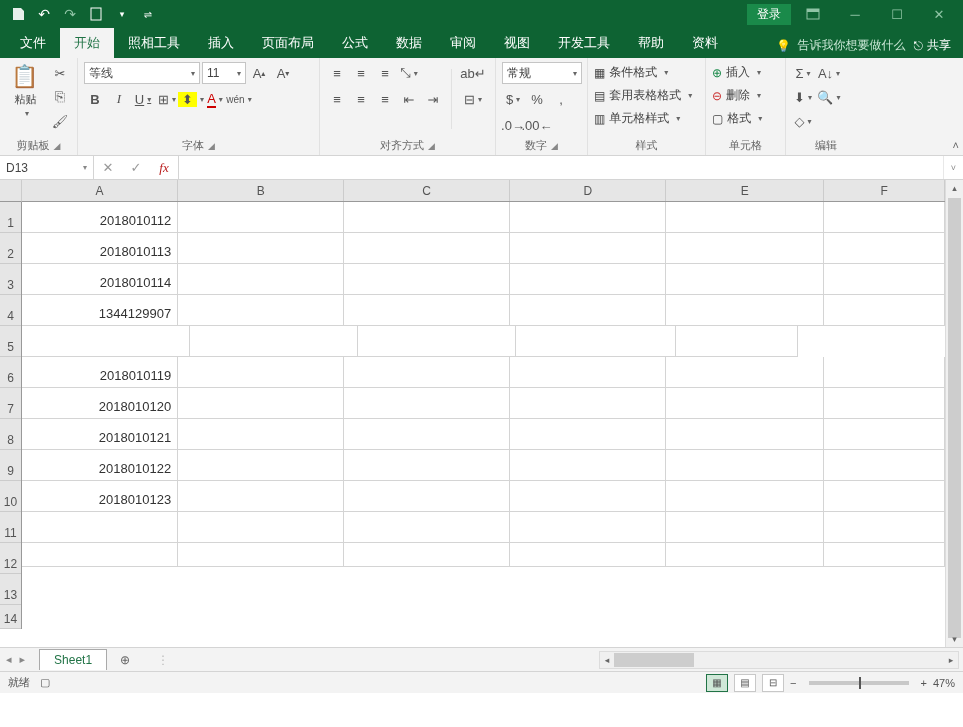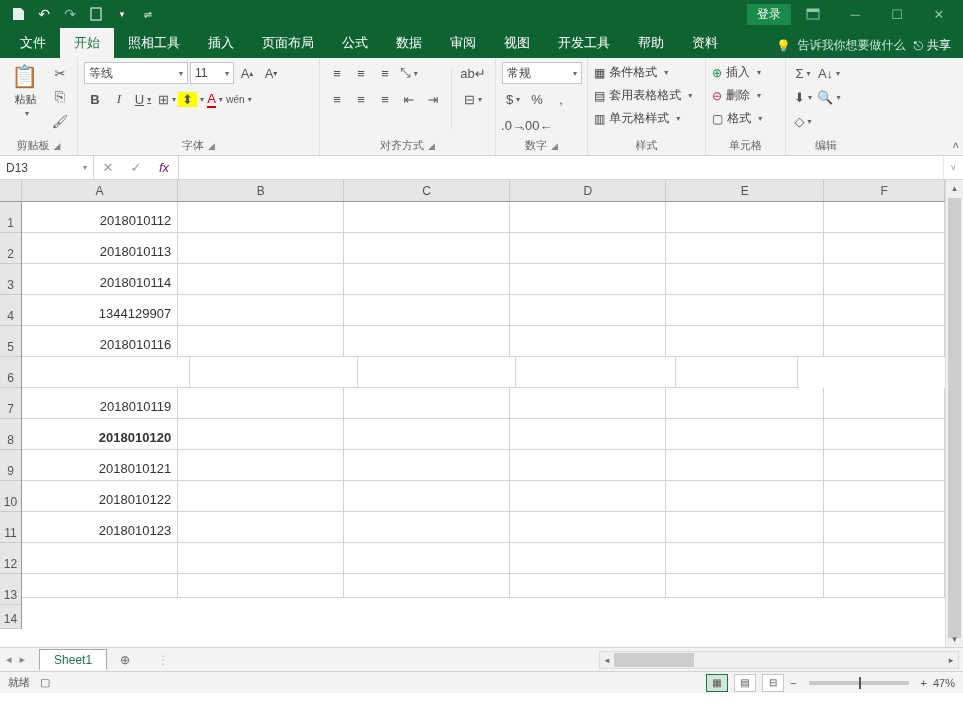--- a/index.html
+++ b/index.html
@@ -36,21 +36,21 @@
 .dlaunch { font-size: 9px; color: #888; }
 .sep { width: 1px; background: #e1e1e1; margin: 0 3px; height: 60px; align-self: center; }
 .style-item { display: flex; align-items: center; gap: 4px; font-size: 12px; color: #444; padding: 2px 0; }
 .collapse-arrow { position: absolute; right: 4px; bottom: 4px; font-size: 11px; color: #666; }
 
 .formula-bar { height: 24px; border-bottom: 1px solid #d4d4d4; display: flex; align-items: stretch; }
 .name-box { width: 94px; border-right: 1px solid #d4d4d4; display: flex; align-items: center; padding: 0 6px; }
 .name-drop { font-size: 8px; color: #888; margin-left: auto; }
 .fb-btns { display: flex; align-items: center; border-right: 1px solid #d4d4d4; }
 .fb-btn { width: 28px; display: flex; align-items: center; justify-content: center; color: #999; font-size: 13px; }
-.fb-btn.fx { font-style: italic; color: #701a75; font-family: Liberation Sans, sans-serif; }
+.fb-btn.fx { font-style: italic; color: #b91c1c; font-family: Liberation Serif, serif; }
 .fb-input { flex: 1; padding: 0 6px; display: flex; align-items: center; }
 .fb-exp { width: 20px; display: flex; align-items: center; justify-content: center; color: #888; font-size: 9px; border-left: 1px solid #e8e8e8; }
 
 .grid-area { display: flex; height: 467px; }
 .corner { width: 22px; height: 22px; background: #e6e6e6; border-right: 1px solid #ccc; border-bottom: 1px solid #999; }
 .col-headers { display: flex; height: 22px; background: #e6e6e6; border-bottom: 1px solid #999; }
 .ch { border-right: 1px solid #ccc; display: flex; align-items: center; justify-content: center; font-size: 12px; color: #555; }
 .row-headers { width: 22px; background: #e6e6e6; border-right: 1px solid #999; }
 .rh { height: 31px; border-bottom: 1px solid #ccc; display: flex; align-items: flex-end; justify-content: center; font-size: 12px; color: #555; padding-bottom: 2px; }
 .rh:last-child { height: 24px; }
@@ -157,21 +157,21 @@
     </div>
     <div class="rgroup-label">
         <span>剪贴板</span>
         <span class="dlaunch">◢</span>
       </div>
   </div>
 
   <div class="rgroup" style="width:242px">
     <div class="rgroup-body col" style="gap:4px">
       <div class="row">
-        <div class="combo" style="width:104px">
+        <div class="combo" style="width:116px">
             <span>等线</span>
             <span class="drop" style="margin-left:auto">▾</span>
           </div>
         <div class="combo" style="width:44px">
             <span>11</span>
             <span class="drop" style="margin-left:auto">▾</span>
           </div>
         <div class="mini">A<sup style="font-size:8px">▴</sup></div>
         <div class="mini">A<sup style="font-size:8px">▾</sup></div>
       </div>
@@ -386,44 +386,36 @@
         </div>
         <div class="crow">
           <div class="cell" style="width: 158px;">1344129907</div>
           <div class="cell" style="width: 168px;"></div>
           <div class="cell" style="width: 168px;"></div>
           <div class="cell" style="width: 158px;"></div>
           <div class="cell" style="width: 160px;"></div>
           <div class="cell" style="width: 122px;"></div>
         </div>
         <div class="crow">
-          <div class="cell" style="width: 158px;">2018010116</div>
-          <div class="cell" style="width: 168px;"></div>
-          <div class="cell" style="width: 168px;"></div>
-          <div class="cell" style="width: 158px;"></div>
-          <div class="cell" style="width: 160px;"></div>
-          <div class="cell" style="width: 122px;"></div>
-        </div>
-        <div class="crow">
           <div class="cell" style="width: 168px;"></div>
           <div class="cell" style="width: 168px;"></div>
           <div class="cell" style="width: 158px;"></div>
           <div class="cell" style="width: 160px;"></div>
           <div class="cell" style="width: 122px;"></div>
         </div>
         <div class="crow">
           <div class="cell" style="width: 158px;">2018010119</div>
           <div class="cell" style="width: 168px;"></div>
           <div class="cell" style="width: 168px;"></div>
           <div class="cell" style="width: 158px;"></div>
           <div class="cell" style="width: 160px;"></div>
           <div class="cell" style="width: 122px;"></div>
         </div>
         <div class="crow">
-          <div class="cell" style="width: 158px; font-weight: bold;">2018010120</div>
+          <div class="cell" style="width: 158px;">2018010120</div>
           <div class="cell" style="width: 168px;"></div>
           <div class="cell" style="width: 168px;"></div>
           <div class="cell" style="width: 158px;"></div>
           <div class="cell" style="width: 160px;"></div>
           <div class="cell" style="width: 122px;"></div>
         </div>
         <div class="crow">
           <div class="cell" style="width: 158px;">2018010121</div>
           <div class="cell" style="width: 168px;"></div>
           <div class="cell" style="width: 168px;"></div>

